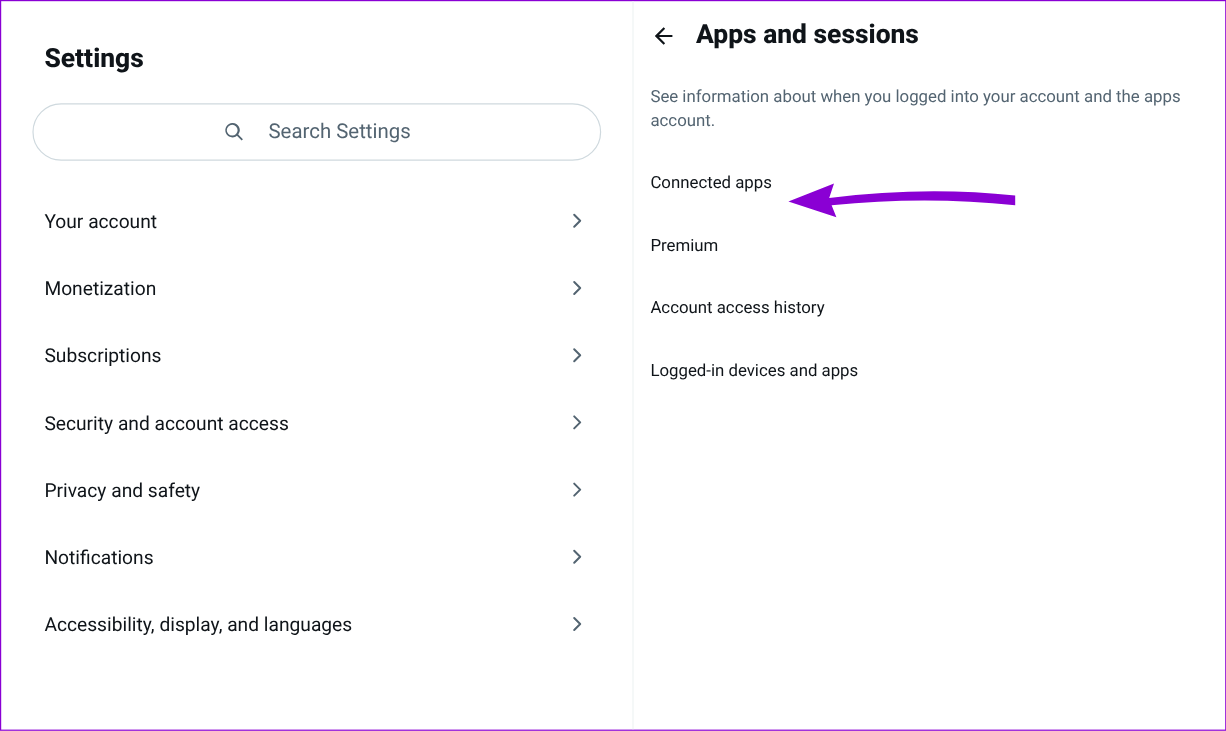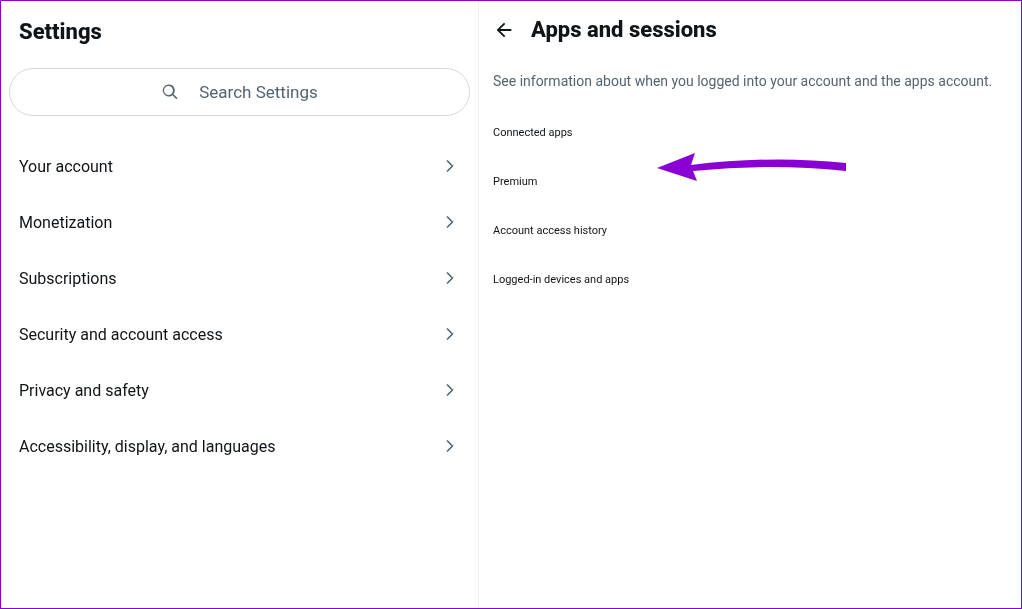--- a/index.html
+++ b/index.html
@@ -11,23 +11,23 @@
       overflow: hidden;
       border: 1px solid #8a00d4;
       position: relative;
     }
     .container {
       display: flex;
       width: 100%;
       height: 100%;
     }
     .left-panel {
-      width: 478px;
+      width: 527px;
       border-right: 1px solid #eff3f4;
-      padding: 0;
+      padding: 18px;
     }
     .right-panel {
       flex: 1;
       padding: 0;
       position: relative;
     }
     .settings-title {
       font-size: 22px;
       font-weight: 800;
       color: #0f1419;
@@ -90,21 +90,21 @@
       color: #0f1419;
     }
     .right-description {
       padding: 12px 14px 16px 14px;
       font-size: 14px;
       line-height: 1.4;
       color: #536471;
     }
     .right-menu-item {
       padding: 18px 14px;
-      font-size: 11px;
+      font-size: 14px;
       color: #0f1419;
       cursor: pointer;
     }
     .annotation-arrow {
       position: absolute;
       top: 140px;
       left: 650px;
       pointer-events: none;
     }
   </style>
@@ -145,20 +145,26 @@
           </svg>
       </div>
       <div class="menu-item">
         <span>Security and account access</span>
         <svg class="chevron" viewBox="0 0 24 24">
             <path d="M9 6l6 6-6 6" stroke="#536471" stroke-width="2" fill="none" stroke-linecap="round" stroke-linejoin="round"></path>
           </svg>
       </div>
       <div class="menu-item">
         <span>Privacy and safety</span>
+        <svg class="chevron" viewBox="0 0 24 24">
+            <path d="M9 6l6 6-6 6" stroke="#536471" stroke-width="2" fill="none" stroke-linecap="round" stroke-linejoin="round"></path>
+          </svg>
+      </div>
+      <div class="menu-item">
+        <span>Notifications</span>
         <svg class="chevron" viewBox="0 0 24 24">
             <path d="M9 6l6 6-6 6" stroke="#536471" stroke-width="2" fill="none" stroke-linecap="round" stroke-linejoin="round"></path>
           </svg>
       </div>
       <div class="menu-item">
         <span>Accessibility, display, and languages</span>
         <svg class="chevron" viewBox="0 0 24 24">
             <path d="M9 6l6 6-6 6" stroke="#536471" stroke-width="2" fill="none" stroke-linecap="round" stroke-linejoin="round"></path>
           </svg>
       </div>

